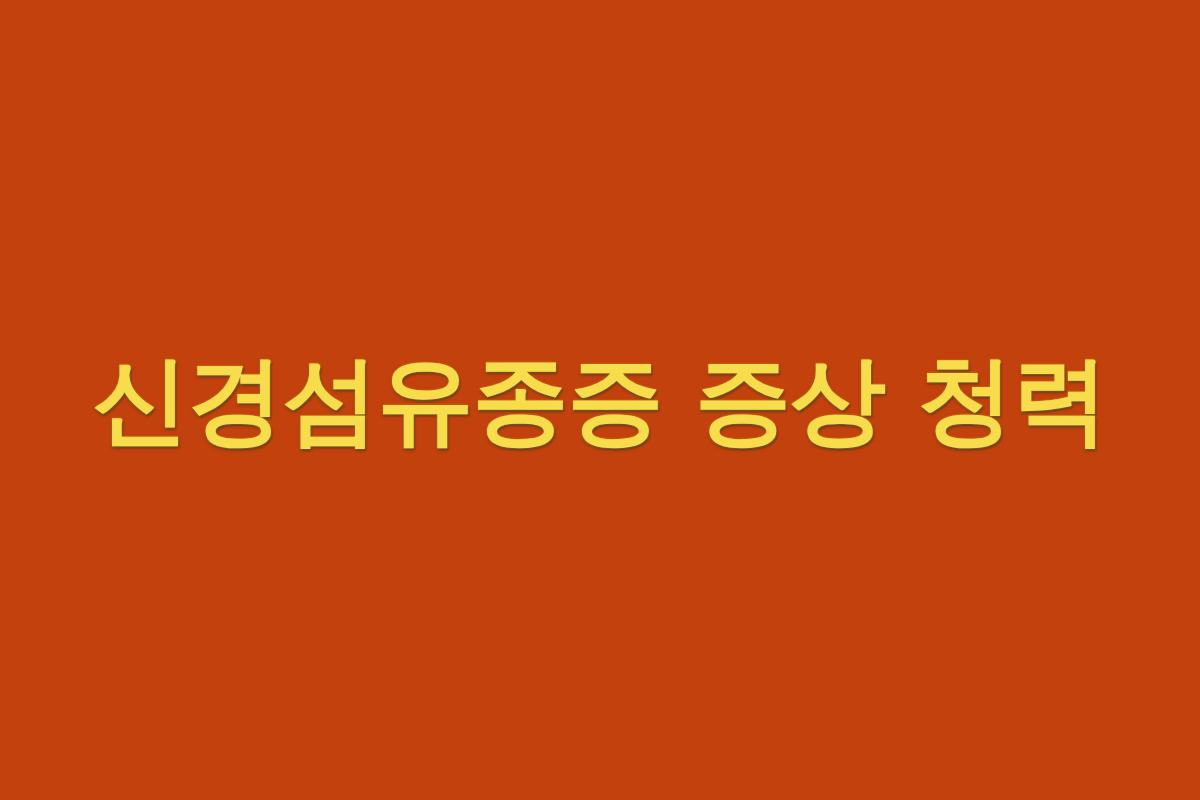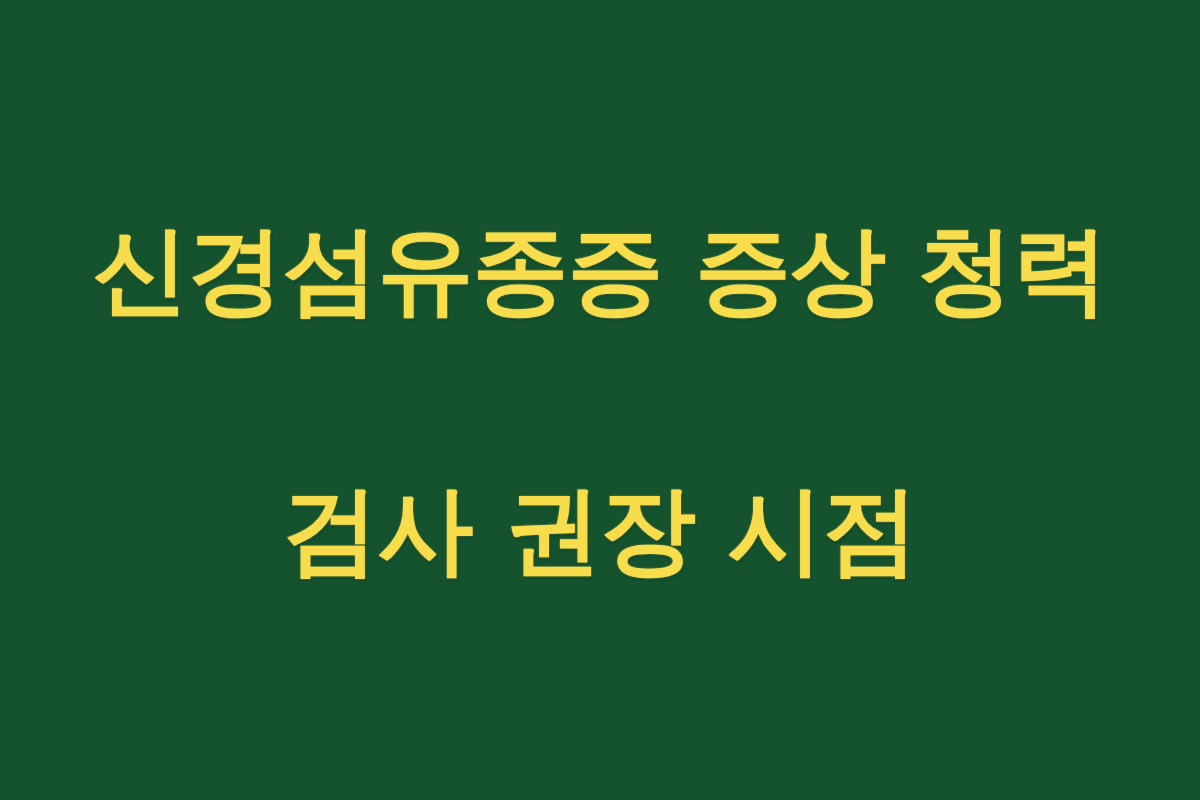--- a/index.html
+++ b/index.html
@@ -46,20 +46,19 @@
     user-select: none;
   }
 
   .headline-line {
     display: block;
   }
 </style>
 </head>
 <body>
 
-<div id="title-card" style="background: #14532d;">
+<div id="title-card" style="background: #c2410c;">
 
   <h1 id="headline" style="color: rgb(247, 220, 76);">
     <span class="headline-line">신경섬유종증 증상 청력</span>
-    <span class="headline-line">검사 권장 시점</span>
   </h1>
 
 </div>
 
 </body></html>

